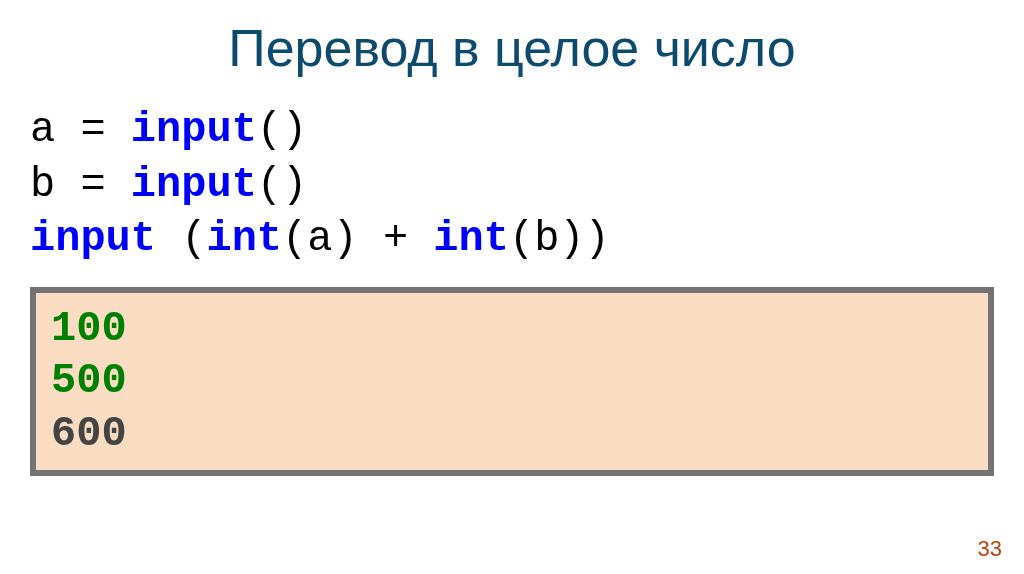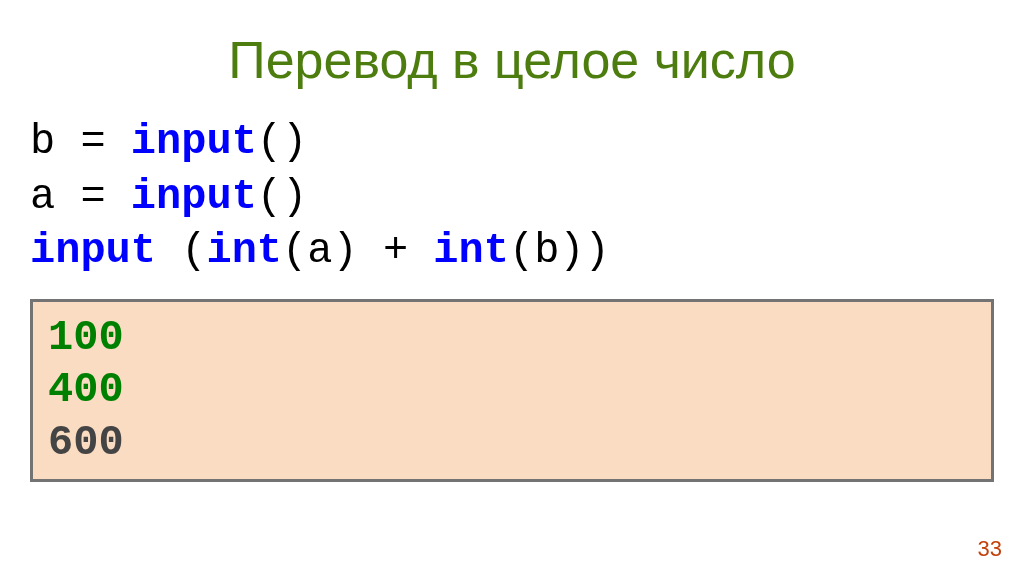--- a/index.html
+++ b/index.html
@@ -12,41 +12,41 @@
     height: 574px;
     background: #ffffff;
     font-family: Arial, sans-serif;
     position: relative;
     overflow: hidden;
   }
   .title {
     text-align: center;
     font-size: 52px;
     font-weight: 300;
-    color: #4d7c0f;
-    padding-top: 30px;
+    color: #0c4a6e;
+    padding-top: 18px;
     padding-bottom: 25px;
     font-family: Arial, sans-serif;
   }
   .code-block {
     font-family: "Courier New", Courier, monospace;
     font-size: 42px;
     font-weight: normal;
     padding-left: 30px;
     line-height: 1.3;
   }
   .code-line {
     white-space: pre;
   }
   .kw { color: #0000ff; font-weight: bold; }
   .plain { color: #000000; }
   .output-box {
     margin: 20px 30px 0 30px;
     background: #fadcc2;
-    border: 3px solid #737373;
+    border: 6px solid #737373;
     padding: 10px 15px;
     font-family: "Courier New", Courier, monospace;
     font-size: 42px;
     line-height: 1.25;
   }
   .out-input { color: #008000; font-weight: bold; }
   .out-result { color: #444; font-weight: bold; font-family: Liberation Mono, monospace; }
   .page-number {
     position: absolute;
     bottom: 12px;
@@ -54,24 +54,24 @@
     font-size: 22px;
     color: #c2410c;
   }
 </style>
 </head>
 <body>
 
 <h1 class="title">Перевод в целое число</h1>
 
 <div class="code-block">
+  <div class="code-line"><span class="plain">a = </span><span class="kw">input</span><span class="plain">()</span></div>
   <div class="code-line"><span class="plain">b = </span><span class="kw">input</span><span class="plain">()</span></div>
-  <div class="code-line"><span class="plain">a = </span><span class="kw">input</span><span class="plain">()</span></div>
   <div class="code-line"><span class="kw">input </span><span class="plain">(</span><span class="kw">int</span><span class="plain">(a) + </span><span class="kw">int</span><span class="plain">(b))</span></div>
 </div>
 
 <div class="output-box">
   <div class="out-input">100</div>
-  <div class="out-input">400</div>
+  <div class="out-input">500</div>
   <div class="out-result">600</div>
 </div>
 
 <div class="page-number">33</div>
 
 </body></html>

